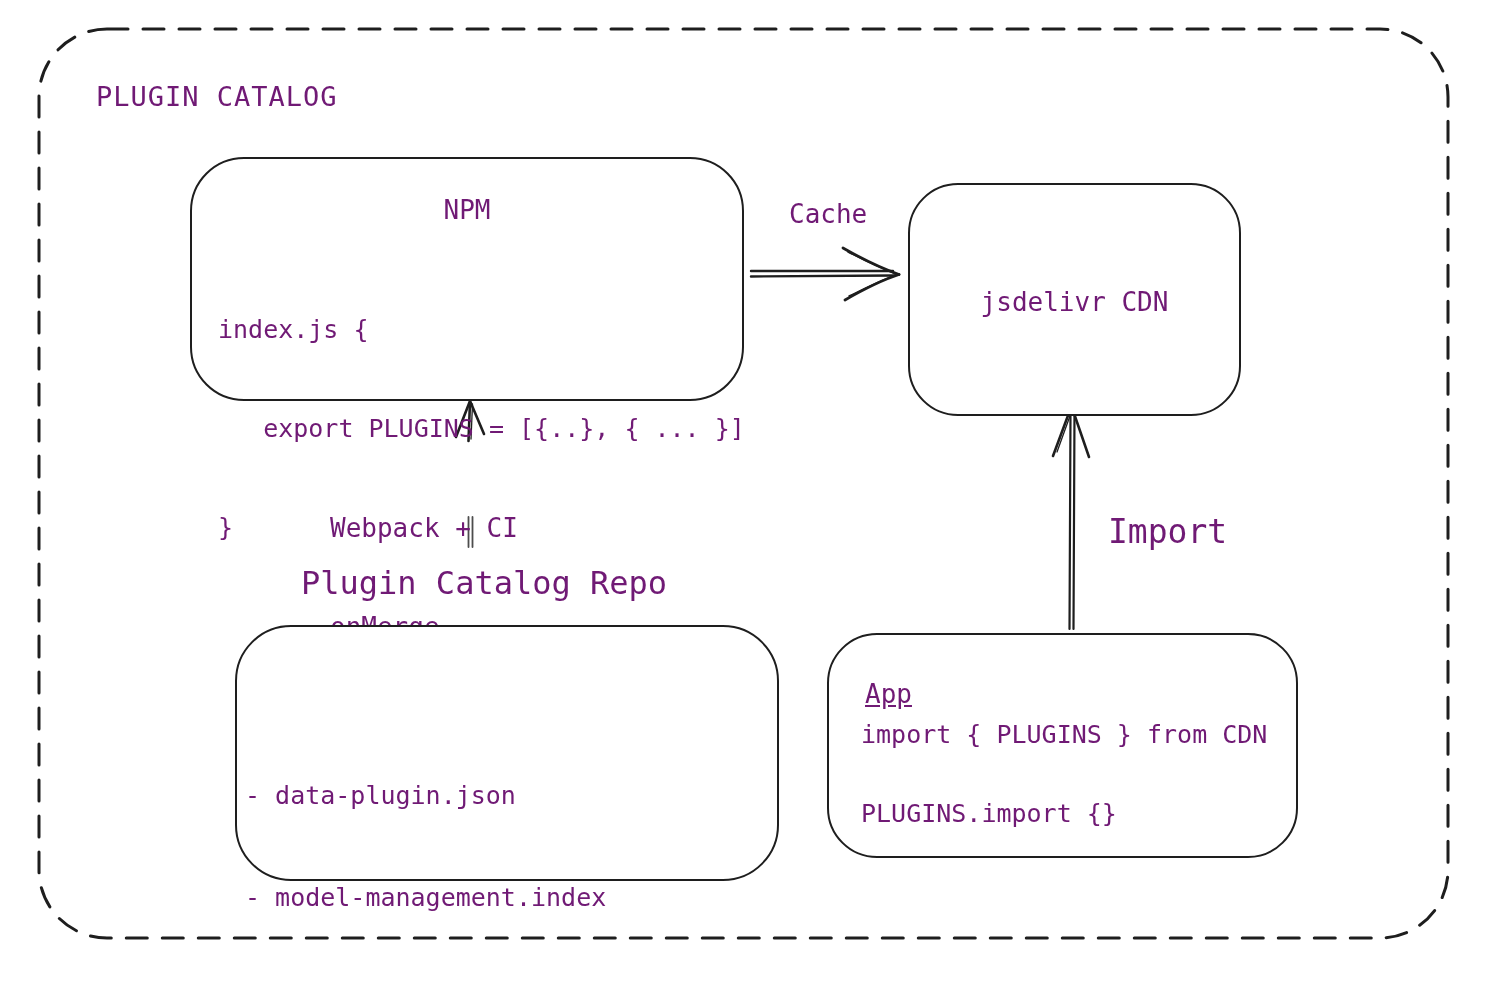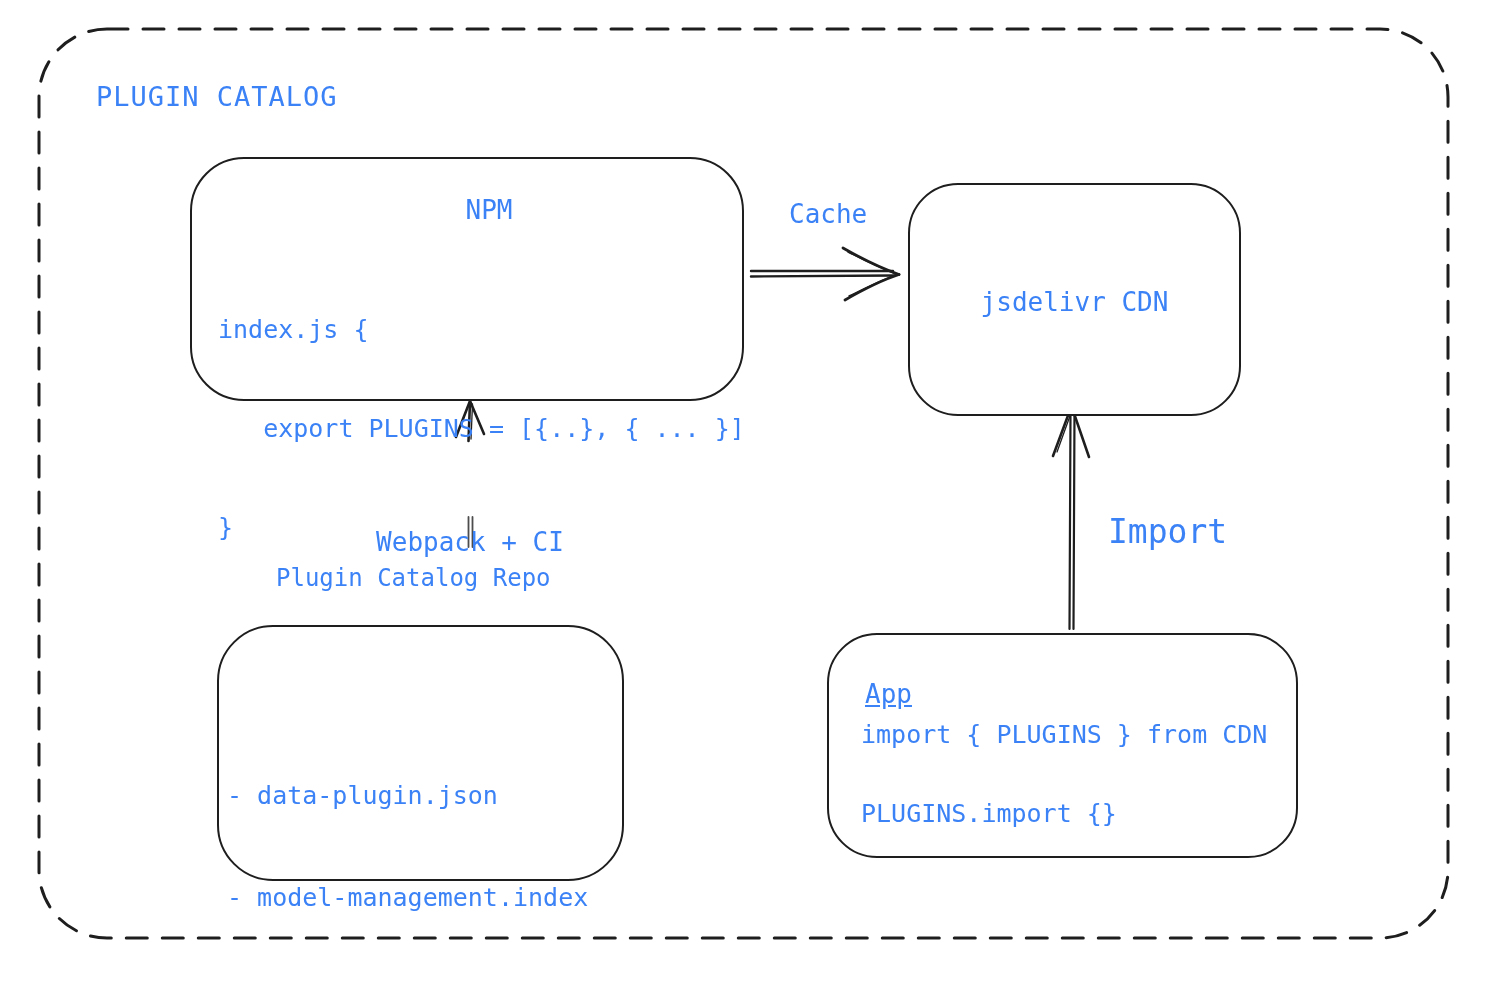--- a/index.html
+++ b/index.html
@@ -6,21 +6,21 @@
     margin: 0;
     padding: 0;
     background: #ffffff;
   }
   .canvas {
     position: relative;
     width: 1506px;
     height: 1002px;
     background: #ffffff;
     font-family: "DejaVu Sans Mono", "Liberation Mono", monospace;
-    color: #3b82f6;
+    color: #701a75;
     overflow: hidden;
   }
   .strokes {
     position: absolute;
     left: 0; top: 0;
     width: 1506px;
     height: 1002px;
     pointer-events: none;
   }
   .diagram-title {
@@ -41,21 +41,20 @@
     left: 190px; top: 157px;
     width: 554px; height: 244px;
     border-radius: 54px;
   }
   .npm-title {
     position: absolute;
     left: 0; top: 36px;
     width: 100%;
     text-align: center;
     font-size: 26px;
-    padding-left: 22px;
   }
   .npm-code {
     position: absolute;
     left: 26px; top: 88px;
     font-size: 25px;
     line-height: 33px;
     white-space: pre;
   }
   .cache-label {
     position: absolute;
@@ -70,35 +69,35 @@
     align-items: center;
     justify-content: center;
     margin-top: 20px;
   }
   .cdn-title {
     font-size: 26px;
     margin-top: 4px;
   }
   .webpack-label {
     position: absolute;
-    left: 330px; top: 460px;
+    left: 330px; top: 446px;
     width: 280px;
-    text-align: center;
+    text-align: left;
     font-size: 26px;
     line-height: 33px;
     white-space: pre;
   }
   .repo-title {
     position: absolute;
-    left: 276px; top: 564px;
-    font-size: 24px;
+    left: 301px; top: 564px;
+    font-size: 32px;
   }
   .repo-box {
-    left: 217px; top: 625px;
-    width: 407px; height: 256px;
+    left: 235px; top: 625px;
+    width: 544px; height: 256px;
     border-radius: 56px;
   }
   .repo-items {
     position: absolute;
     left: 8px; top: 84px;
     font-size: 25px;
     line-height: 34px;
     white-space: pre;
   }
   .app-box {

